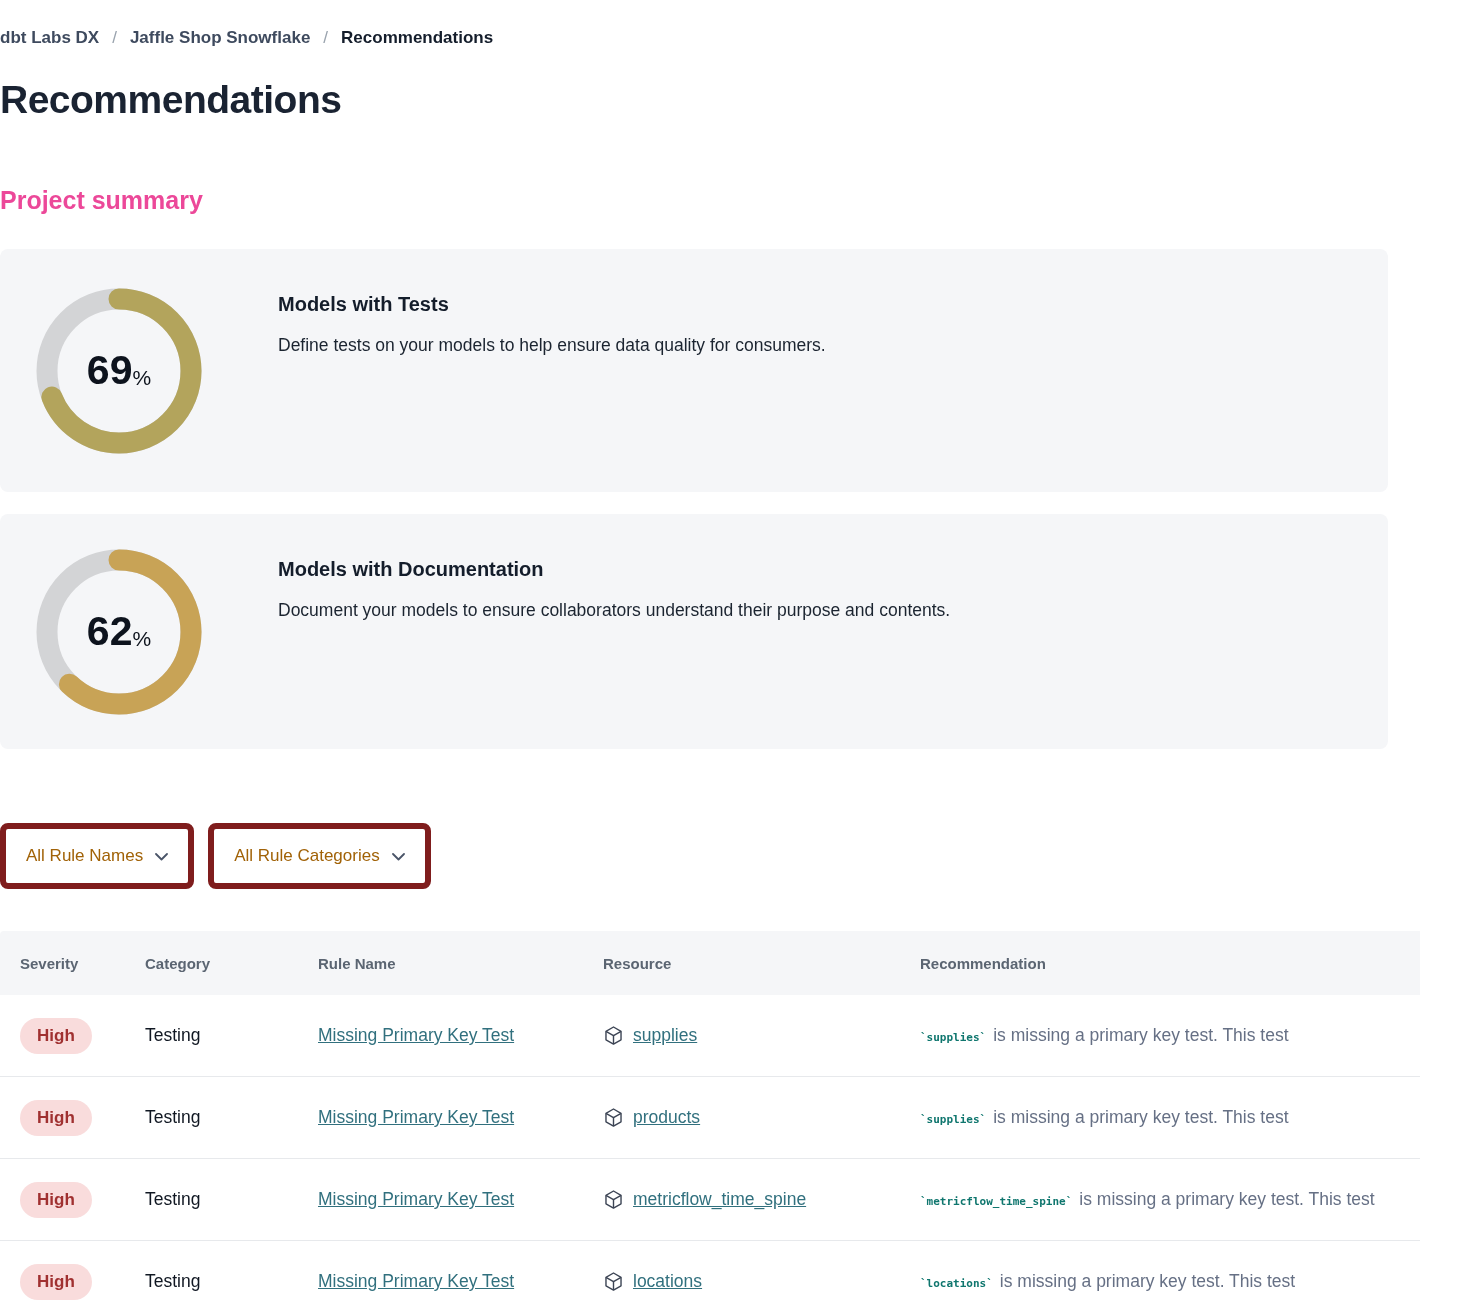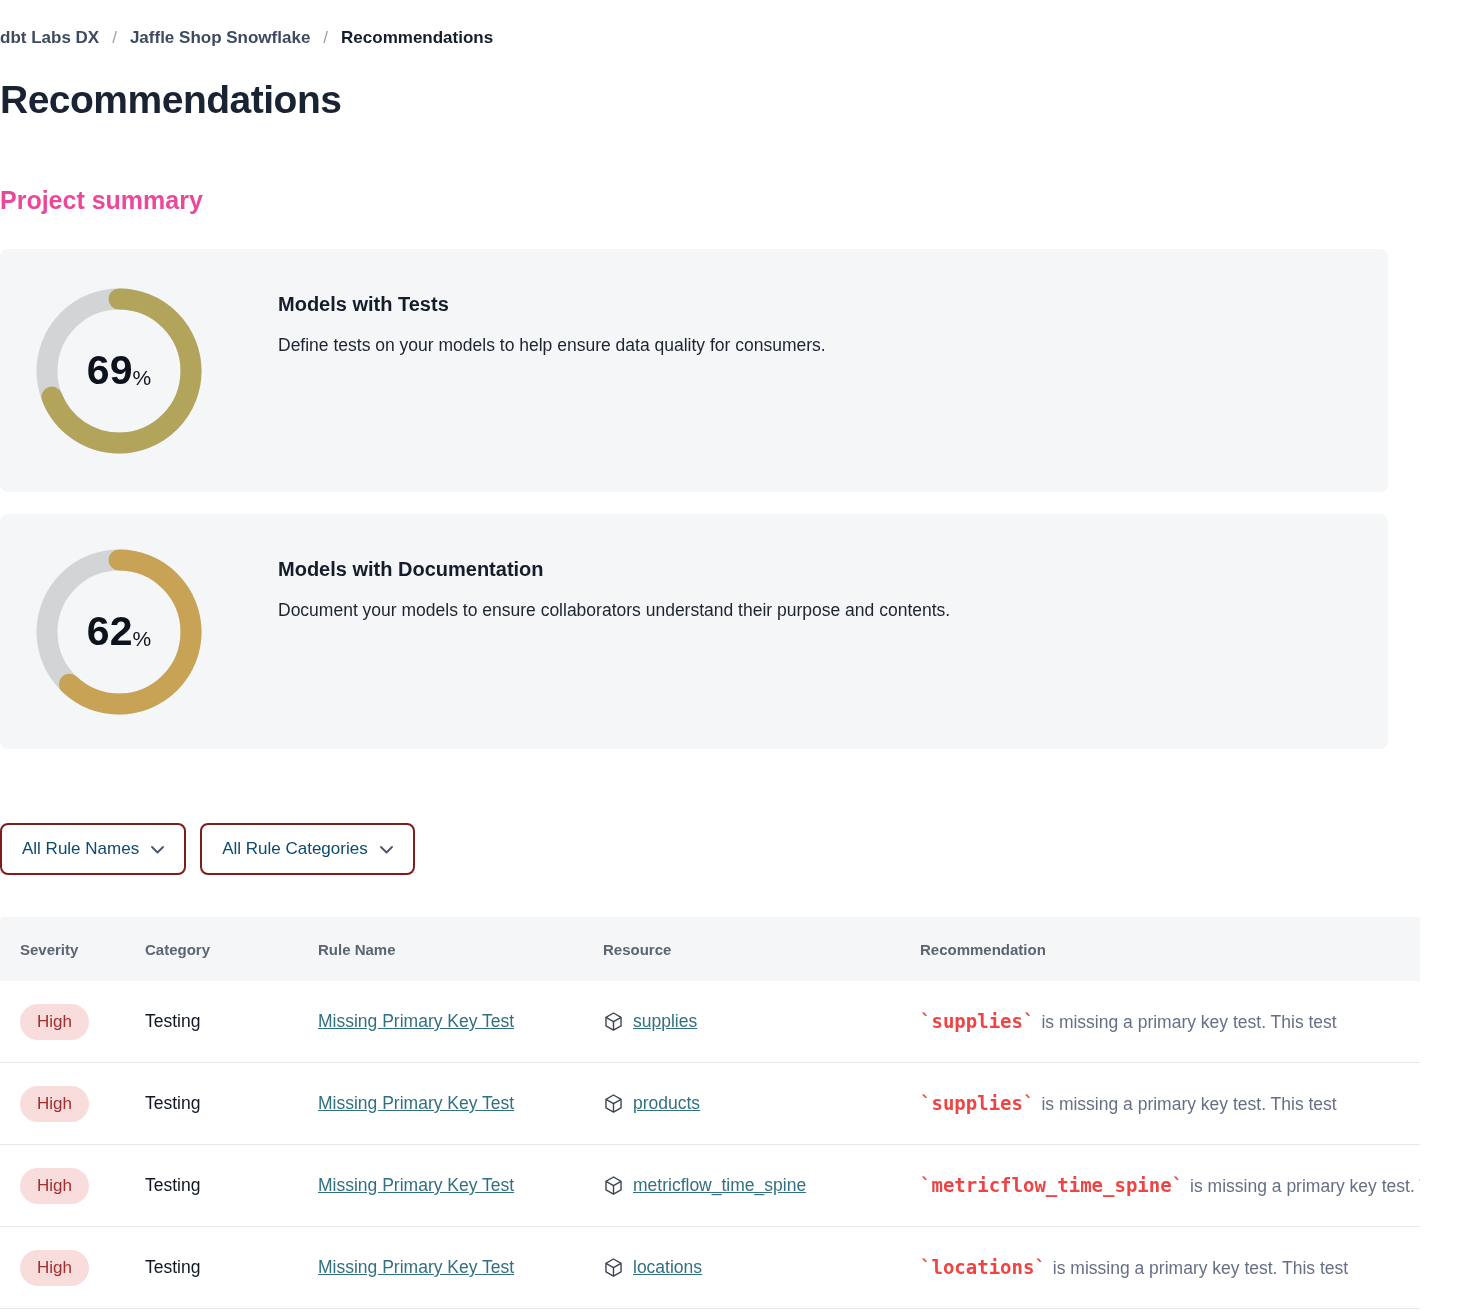--- a/index.html
+++ b/index.html
@@ -27,42 +27,42 @@
   .donut-num { font-size:41px; font-weight:700; color:#0d131d; }
   .donut-pct { font-size:21px; font-weight:400; color:#0d131d; margin-top:14px; }
   .card-text { margin-left:76px; padding-top:44px; }
   .card-title { font-size:20px; font-weight:700; color:#141d2b; }
   .card-desc { margin-top:19px; font-size:17.5px; color:#1b2430; }
 
   
   .rec-header { margin-top:74px; width:1388px; display:flex; align-items:center; justify-content:space-between; }
   .rec-heading { font-size:28px; font-weight:700; color:#141d2b; }
   .filters { display:flex; gap:14px; }
-  .filter-btn { display:flex; align-items:center; gap:12px; height:52px; padding:0 20px;
-    background:#fff; border:2px solid #7f1d1d; border-radius:8px; font-size:17px; color:#0c4a6e;
+  .filter-btn { display:flex; align-items:center; gap:12px; height:66px; padding:0 20px;
+    background:#fff; border:6px solid #7f1d1d; border-radius:8px; font-size:17px; color:#a16207;
     font-family:"Liberation Sans", sans-serif; cursor:pointer; }
   .chev { margin-top:2px; }
 
   
   .table-clip { margin-top:42px; width:1420px; overflow:hidden; }
   .rec-table { width:1620px; }
   .trow { display:grid; grid-template-columns:145px 173px 285px 317px 700px; align-items:center; }
   .thead { height:64px; background:#f5f6f8; border-radius:4px 4px 0 0;
     font-size:15px; font-weight:700; color:#5b6572; }
   .tbody-row { height:82px; background:#fff; border-bottom:1px solid #e7e9ec; }
   .cell-first { padding-left:20px; }
   .sev-badge { display:inline-block; padding:8px 17px; border-radius:19px;
-    background:#f9dcdc; color:#a03030; font-weight:400; font-size:17px; }
+    background:#f9dcdc; color:#a03030; font-weight:700; font-size:17px; }
   .cat-text { font-size:17.5px; color:#101722; }
   .tlink { color:#31707e; text-decoration:underline; font-size:17.5px; cursor:pointer; }
   .res-cell { display:flex; align-items:flex-end; gap:9px; }
   .cube-icon { flex:none; display:inline-flex; }
   .rec-cell { white-space:nowrap; overflow:hidden; font-size:17.5px; color:#667085; }
-  .rec-code { font-family:"DejaVu Sans Mono", monospace; font-weight:700; font-size:19px;
-    color:#ef4444; margin-right:7px; }
+  .rec-code { font-family:"DejaVu Sans Mono", monospace; font-weight:700; font-size:11px;
+    color:#0f766e; margin-right:7px; }
 </style>
 </head>
 <body>
 
 <div class="content">
 
   <nav class="breadcrumb">
     <span class="crumb">dbt Labs DX</span>
     <span class="crumb-sep">/</span>
     <span class="crumb">Jaffle Shop Snowflake</span>

